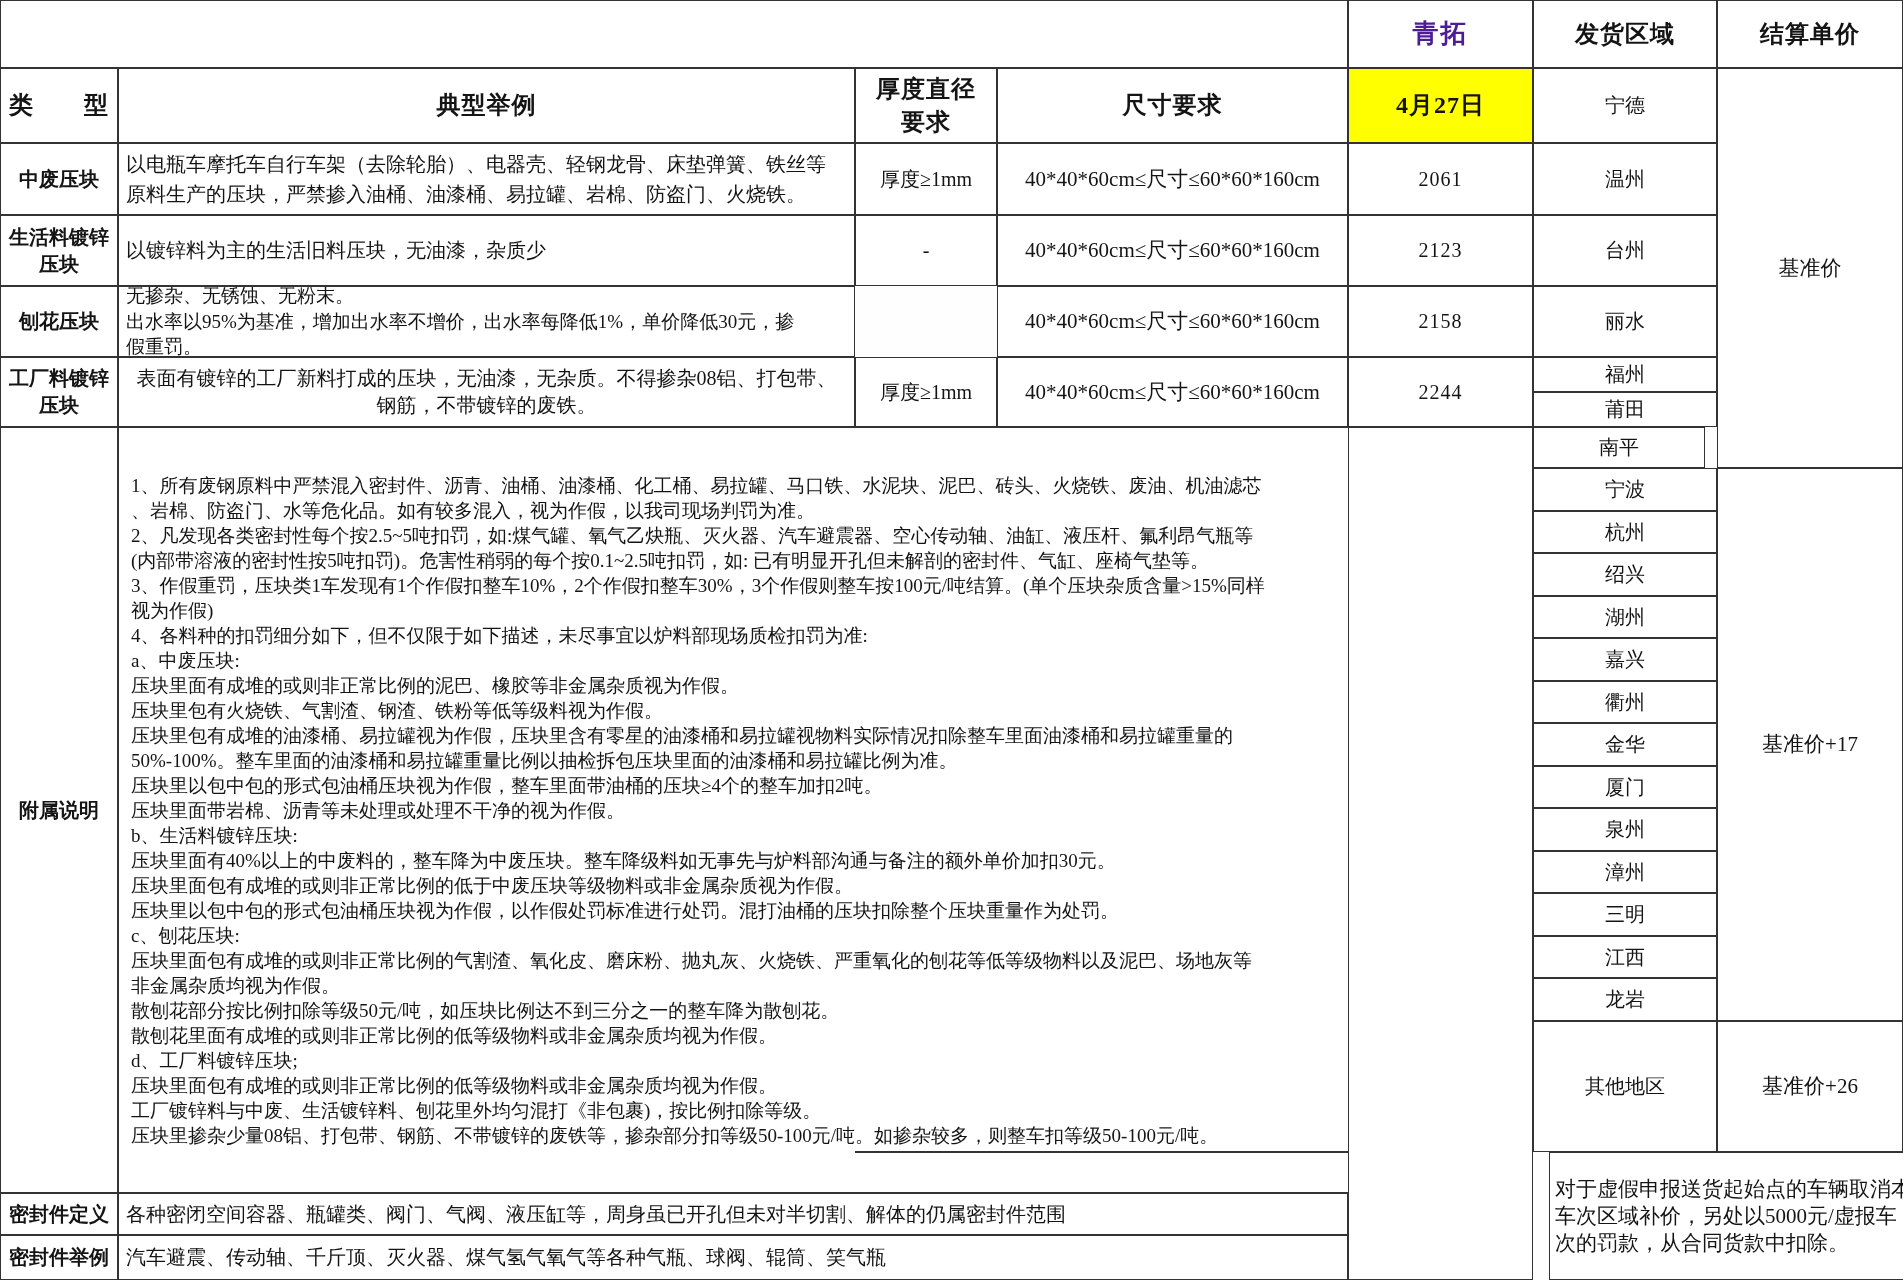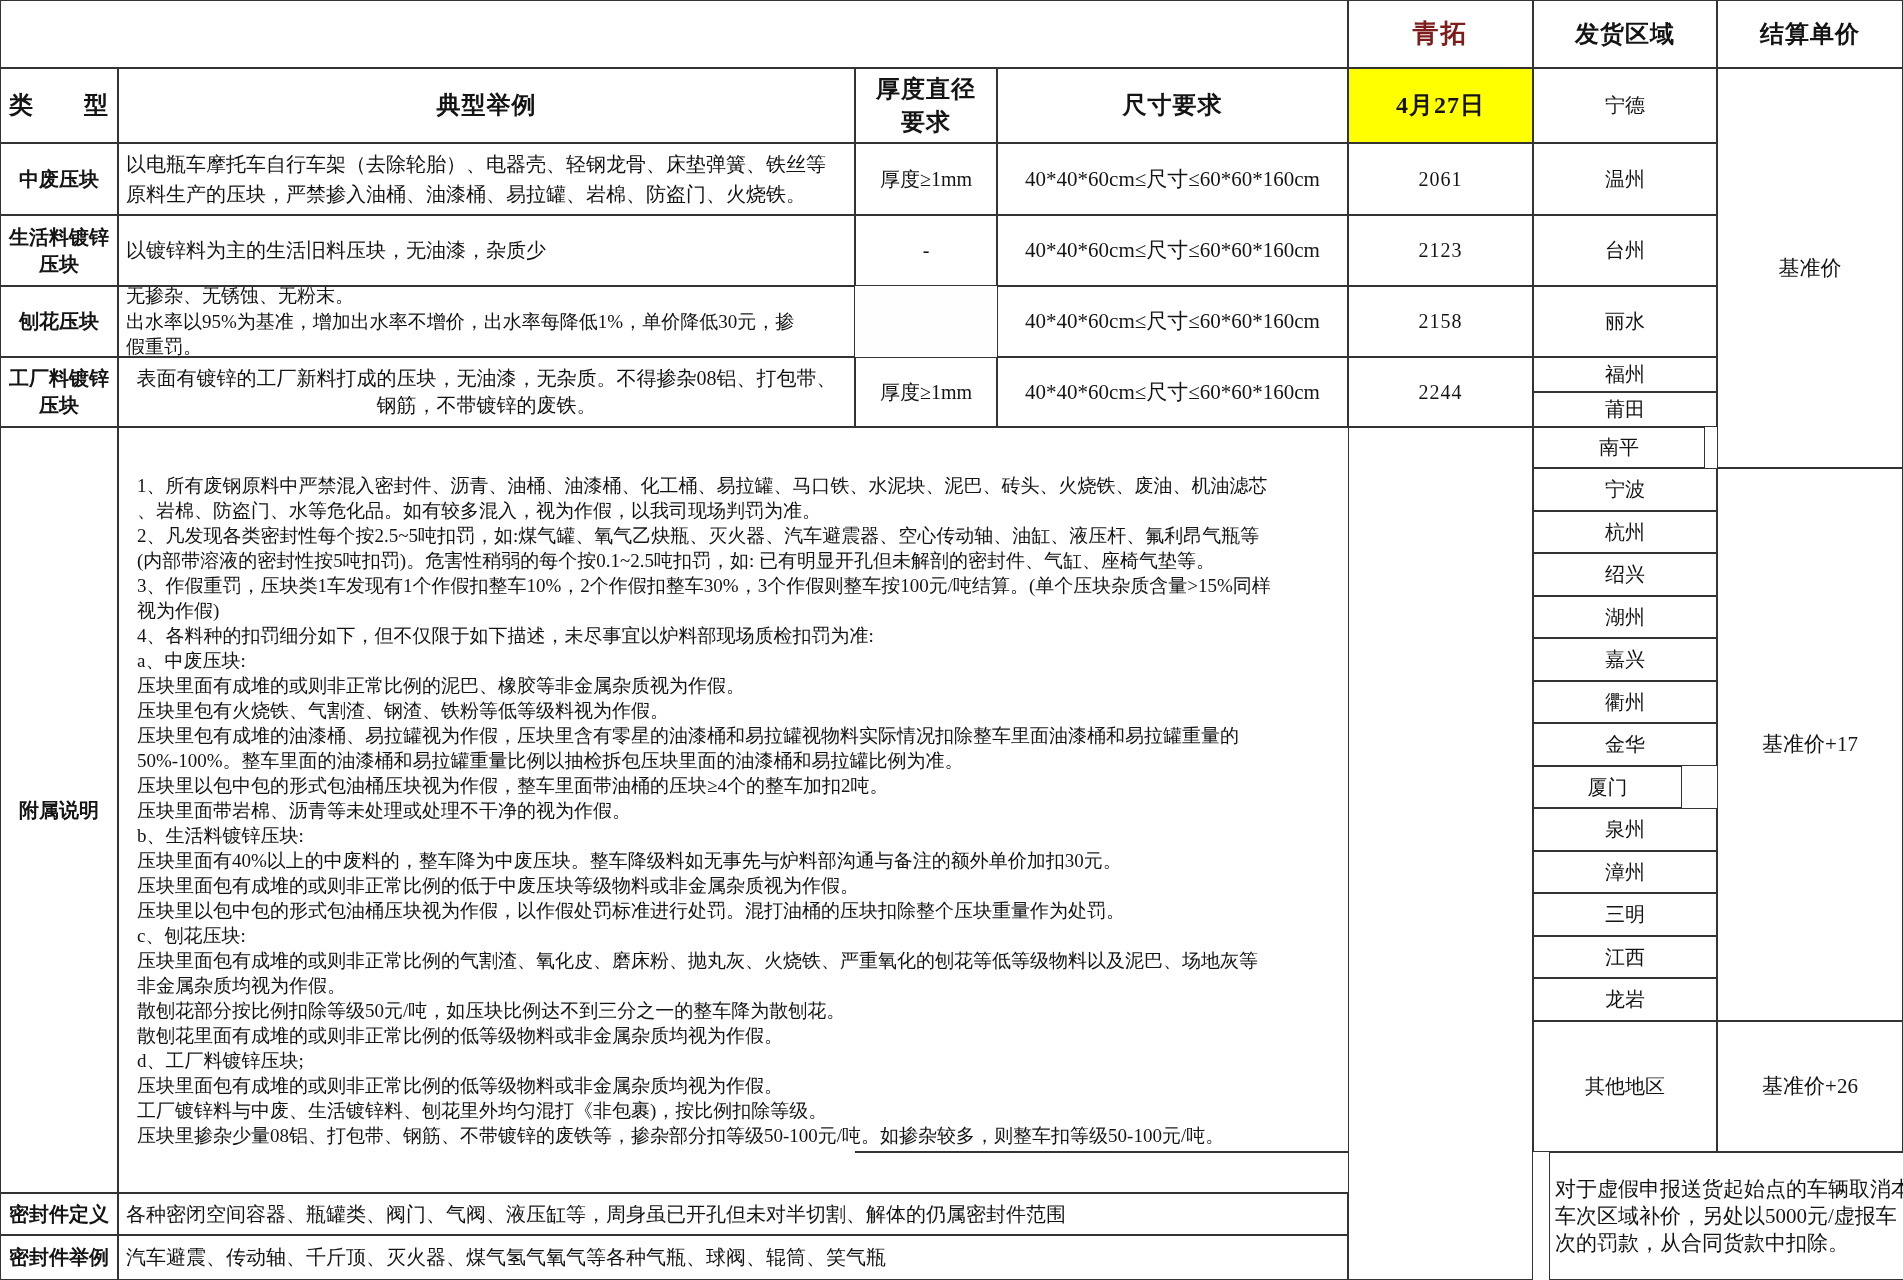--- a/index.html
+++ b/index.html
@@ -14,32 +14,32 @@
   .hd{font-weight:bold;font-size:24px;letter-spacing:1px;}
   .hd-big{font-weight:bold;font-size:26px;letter-spacing:2px;}
   .label{font-weight:bold;font-size:20px;}
   .body20{font-size:20px;}
   .body19{font-size:19px;}
   .num{font-size:20px;letter-spacing:1px;}
   .size{font-size:21px;}
   .region{font-size:20px;}
   .price{font-size:21px;}
   .left{justify-content:flex-start;text-align:left;padding:0 7px;}
-  .notes{font-size:19px;line-height:25px;justify-content:flex-start;text-align:left;padding:0 18px;}
+  .notes{font-size:19px;line-height:25px;justify-content:flex-start;text-align:left;padding:0 12px;}
   .note-text{font-size:21px;line-height:27px;justify-content:flex-start;text-align:left;padding:0 5px;margin-left:16px;}
   .lh15{line-height:1.5;}
   .seg{position:absolute;border-top:2px solid #333;height:0;}
 </style>
 </head>
 <body>
 
 <div id="sheet">
 
   <div class="cell" style="left:0;top:0;width:1348px;height:68px"></div>
-  <div class="cell hd-big" style="left: 1348px; top: 0px; width: 185px; height: 68px; color: #7f1d1d;">青拓</div>
+  <div class="cell hd-big" style="left: 1348px; top: 0px; width: 185px; height: 68px; color: #4c1d95;">青拓</div>
   <div class="cell hd" style="left:1533px;top:0;width:184px;height:68px">发货区域</div>
   <div class="cell hd" style="left:1717px;top:0;width:186px;height:68px">结算单价</div>
 
   <div class="cell hd" style="left:0;top:68px;width:118px;height:75px">类　　型</div>
   <div class="cell hd" style="left:118px;top:68px;width:737px;height:75px">典型举例</div>
   <div class="cell hd" style="left:997px;top:68px;width:351px;height:75px">尺寸要求</div>
   <div class="cell hd" style="left:855px;top:68px;width:142px;height:75px">厚度直径
 要求</div>
   <div class="cell hd" style="left: 1348px; top: 68px; width: 185px; height: 75px; background: rgb(255, 255, 0);">4月27日</div>
   <div class="cell region" style="left:1533px;top:68px;width:184px;height:75px">宁德</div>
@@ -114,21 +114,21 @@
   <div class="cell body20 left" style="left:118px;top:1235px;width:1230px;height:45px">汽车避震、传动轴、千斤顶、灭火器、煤气氢气氧气等各种气瓶、球阀、辊筒、笑气瓶</div>
 
   <div class="cell region" style="left:1533px;top:427px;width:172px;height:41px">南平</div>
   <div class="cell region" style="left:1533px;top:468px;width:184px;height:43px">宁波</div>
   <div class="cell region" style="left:1533px;top:511px;width:184px;height:42px">杭州</div>
   <div class="cell region" style="left:1533px;top:553px;width:184px;height:43px">绍兴</div>
   <div class="cell region" style="left:1533px;top:596px;width:184px;height:42px">湖州</div>
   <div class="cell region" style="left:1533px;top:638px;width:184px;height:43px">嘉兴</div>
   <div class="cell region" style="left:1533px;top:681px;width:184px;height:42px">衢州</div>
   <div class="cell region" style="left:1533px;top:723px;width:184px;height:43px">金华</div>
-  <div class="cell region" style="left:1533px;top:766px;width:149px;height:42px">厦门</div>
+  <div class="cell region" style="left:1533px;top:766px;width:184px;height:42px">厦门</div>
   <div class="cell region" style="left:1533px;top:808px;width:184px;height:43px">泉州</div>
   <div class="cell region" style="left:1533px;top:851px;width:184px;height:42px">漳州</div>
   <div class="cell region" style="left:1533px;top:893px;width:184px;height:43px">三明</div>
   <div class="cell region" style="left:1533px;top:936px;width:184px;height:42px">江西</div>
   <div class="cell region" style="left:1533px;top:978px;width:184px;height:43px">龙岩</div>
   <div class="cell region" style="left:1533px;top:1021px;width:184px;height:131px">其他地区</div>
 
   <div class="cell price" style="left:1717px;top:68px;width:186px;height:400px">基准价</div>
   <div class="cell price" style="left:1717px;top:468px;width:186px;height:553px">基准价+17</div>
   <div class="cell price" style="left:1717px;top:1021px;width:186px;height:131px">基准价+26</div>

